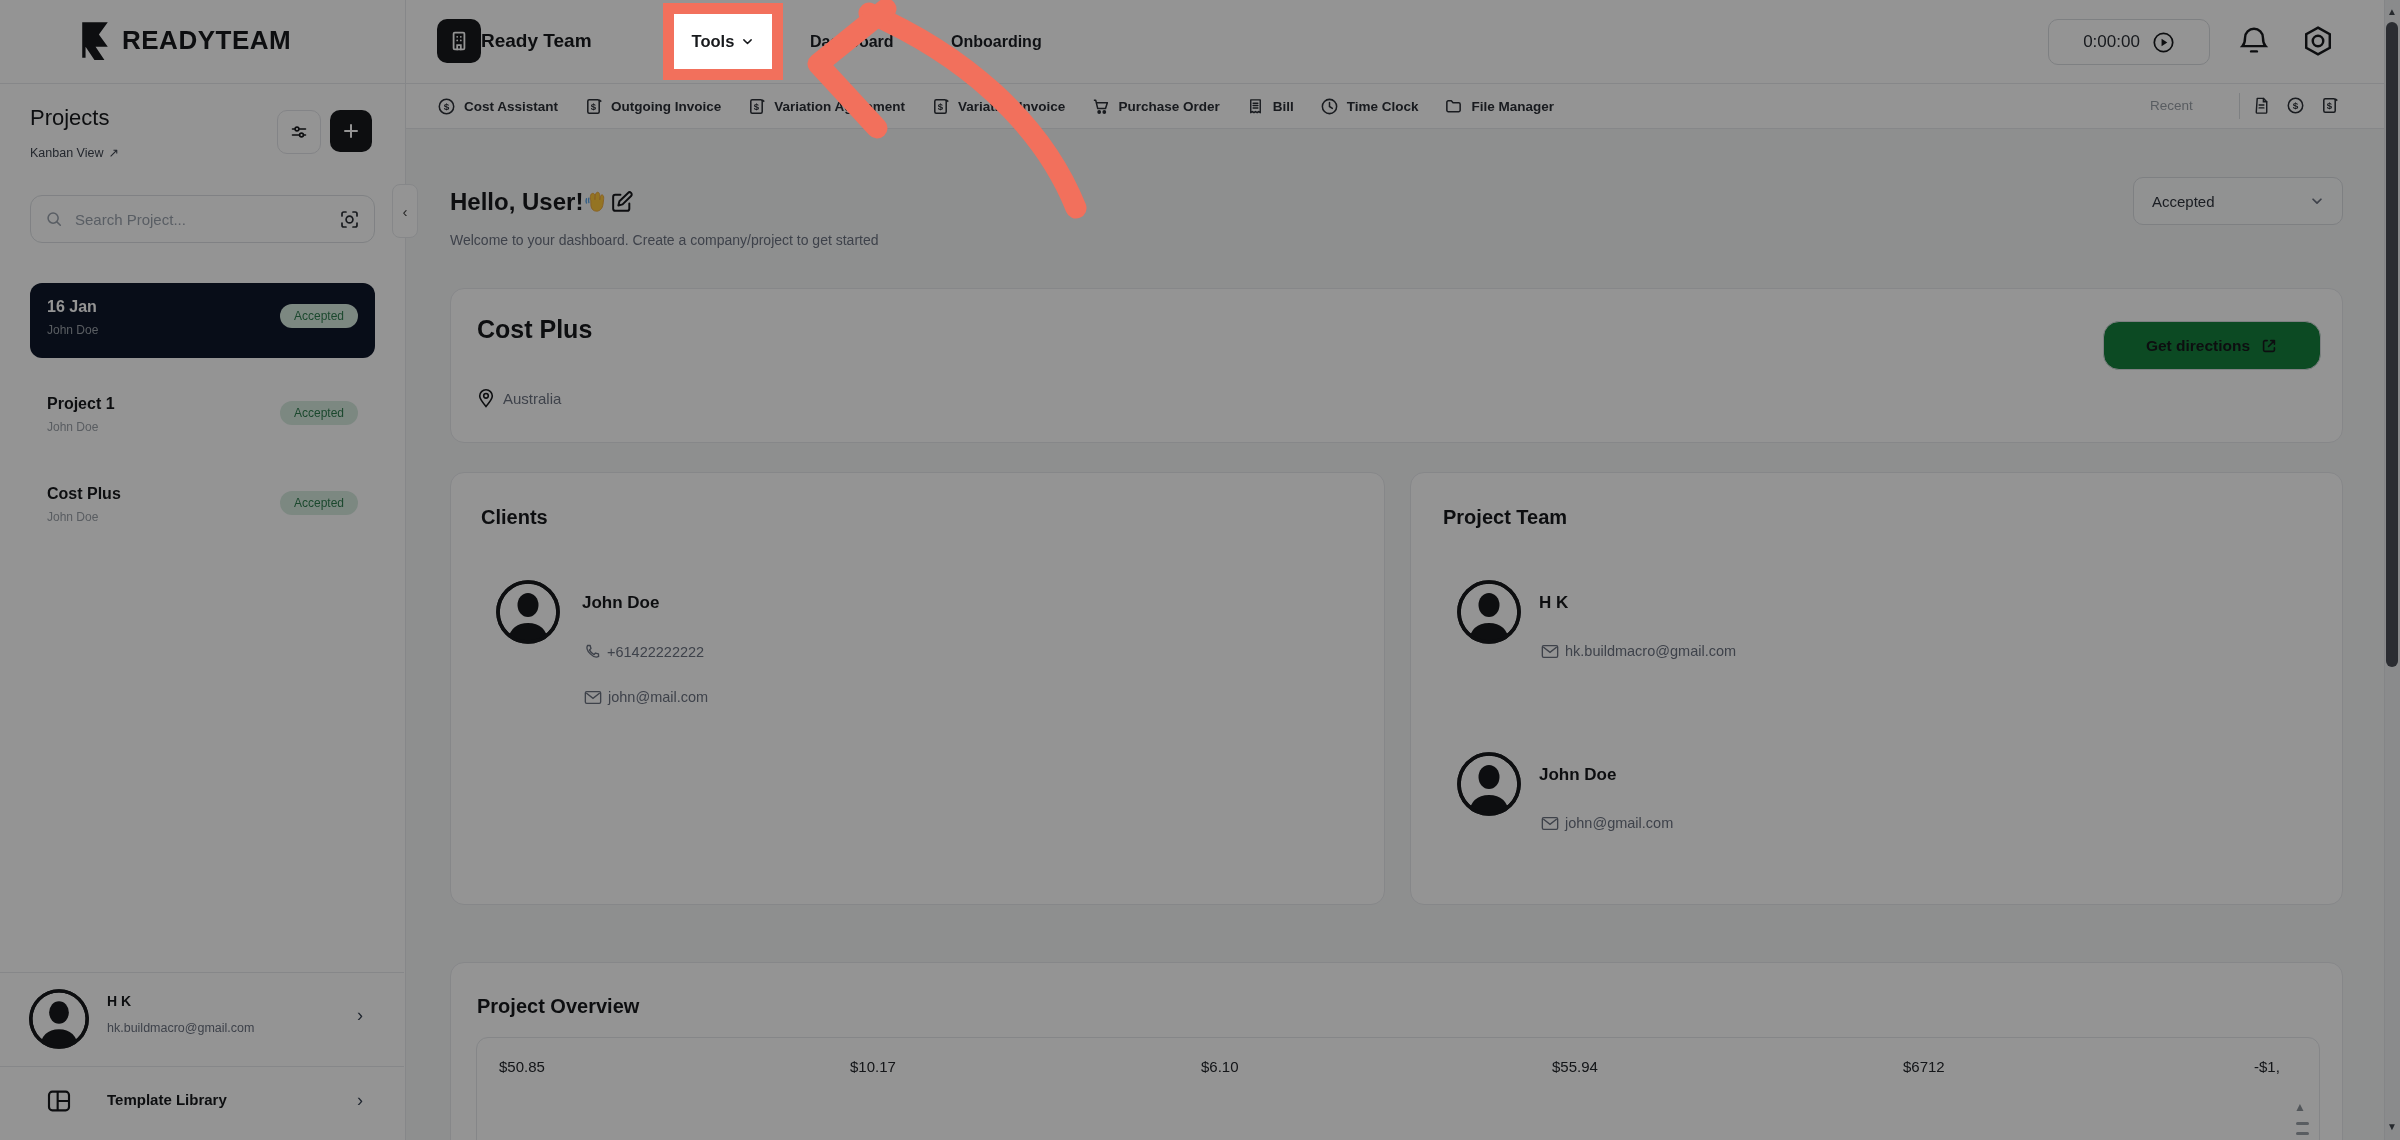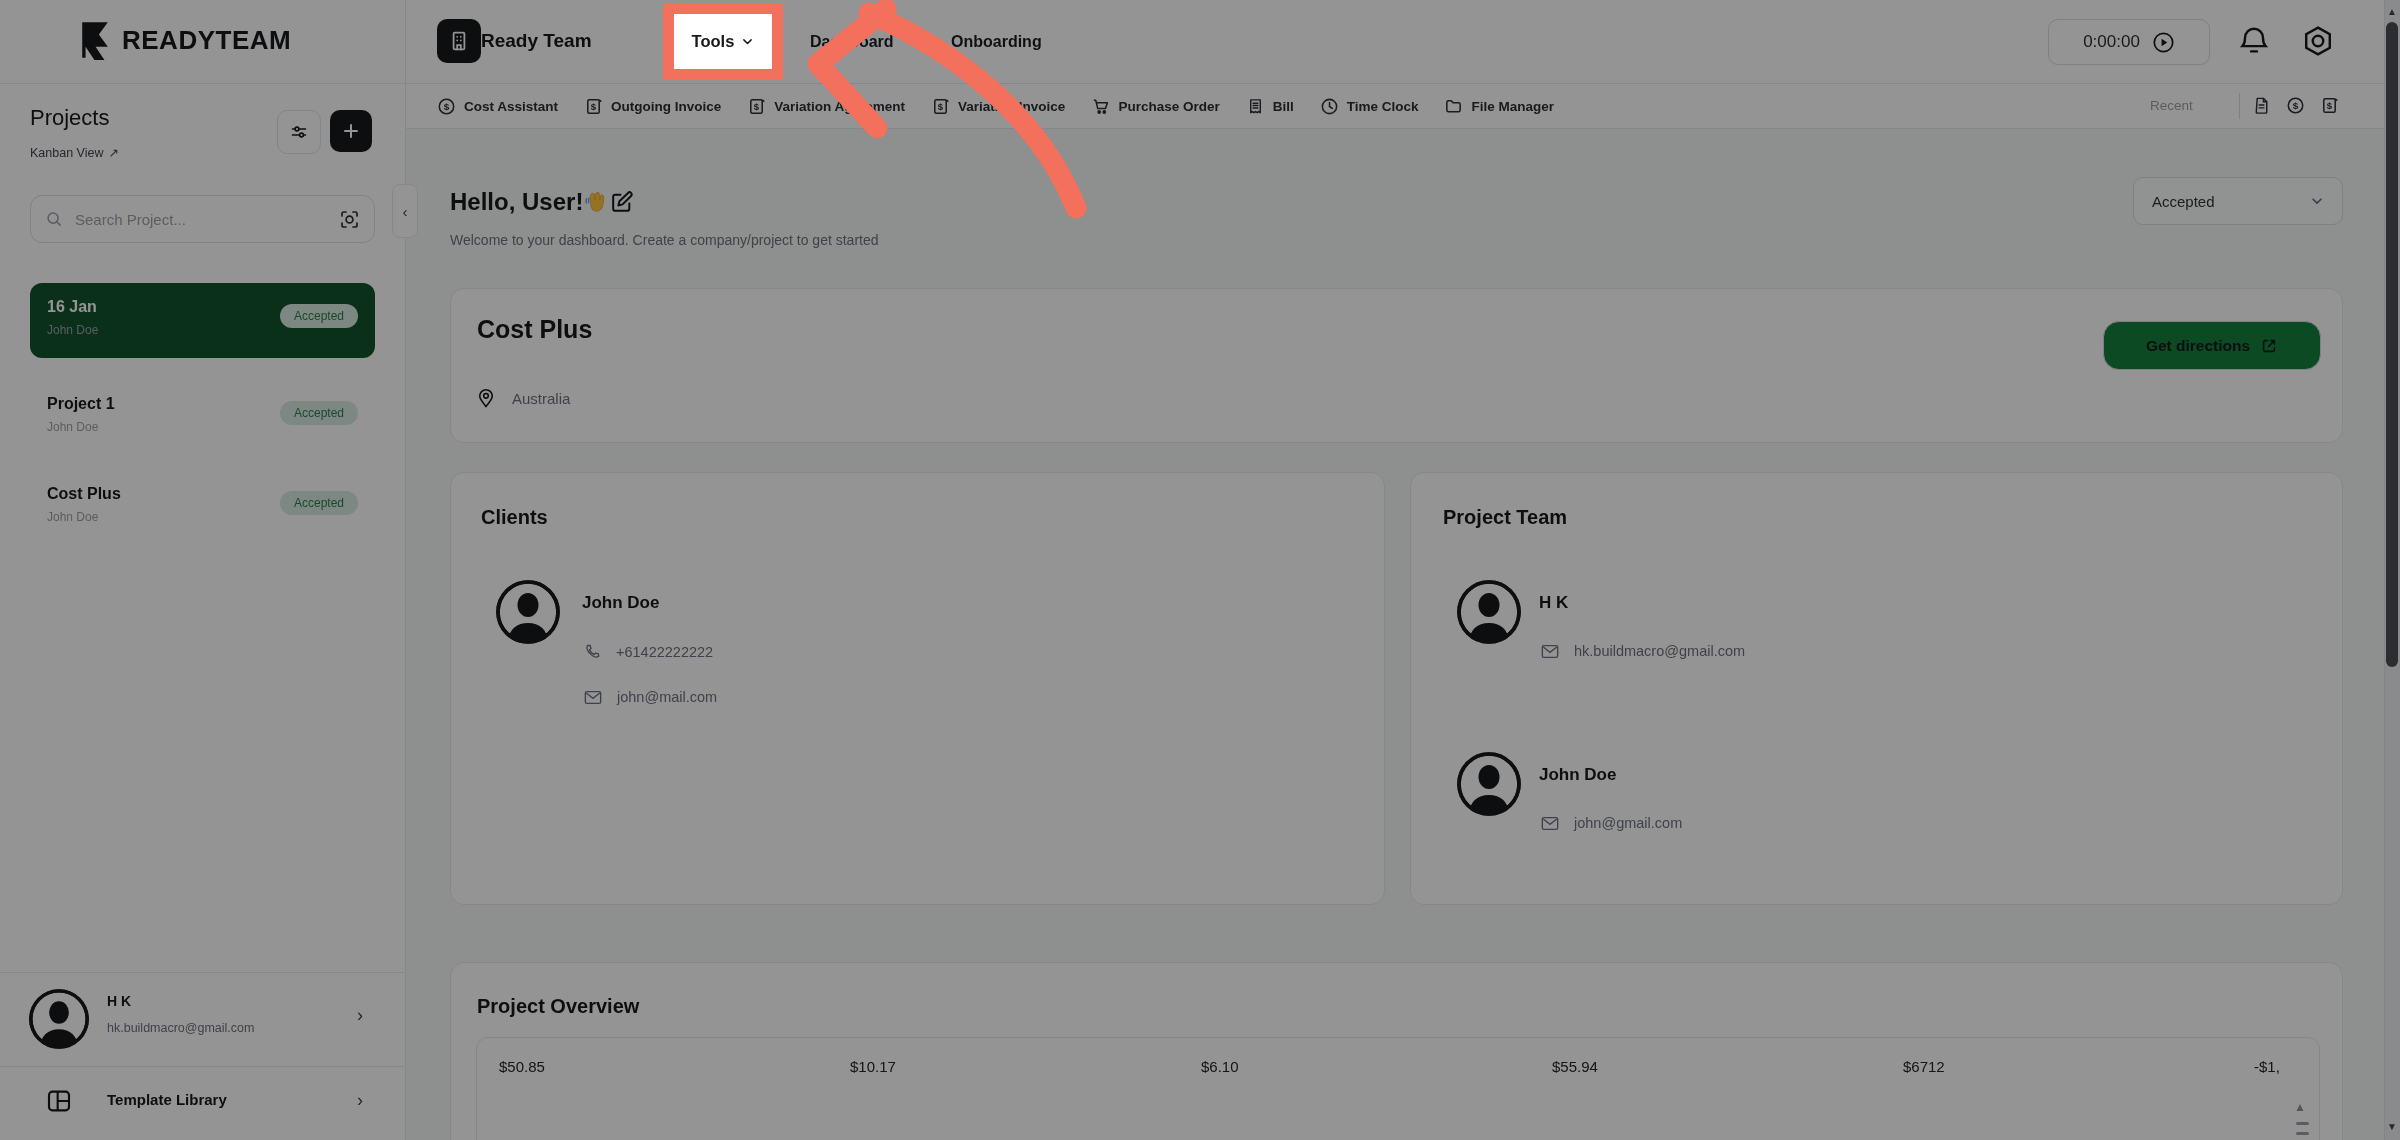--- a/index.html
+++ b/index.html
@@ -23,36 +23,36 @@
   .proj-title{font-size:22px;font-weight:400}
   .kanban{font-size:12.5px;color:#3f4550;display:flex;gap:5px;align-items:center}
   .sqbtn{width:42px;height:42px;border-radius:10px;display:flex;align-items:center;justify-content:center}
   .sqbtn.light{border:1.5px solid #e2e4e8;background:#fff;color:#17191c}
   .sqbtn.dark{background:#17191c;color:#fff}
   .searchbox{left:30px;top:195px;width:345px;height:48px;border:1.5px solid #dcdfe3;border-radius:12px;
     background:#fff;display:flex;align-items:center;padding:0 14px;box-sizing:border-box;gap:10px}
   .searchbox input{flex:1;border:none;outline:none;font-size:15px;color:#c2410c;background:transparent;font-family:inherit}
   .searchbox input::placeholder{color:#9aa2ad}
   .proj-card{left:30px;width:345px;height:75px;border-radius:12px;box-sizing:border-box;padding:15px 16px 0 17px}
-  .proj-card.selected{background:#14532d}
+  .proj-card.selected{background:#0f172a}
   .pc-name{font-size:16px;font-weight:700}
   .pc-owner{font-size:12px;color:#9aa0a8;margin-top:7px}
   .badge{position:absolute;right:17px;top:21px;background:#d6eadf;color:#2f7d4f;border-radius:999px;
     font-size:12px;font-weight:500;padding:5px 14px}
   .collapse-btn{left:392px;top:184px;width:26px;height:54px;background:#fff;border:1px solid #e7e9ec;
     border-radius:8px;display:flex;align-items:center;justify-content:center;font-size:15px;color:#444;box-sizing:border-box}
   .divline{position:absolute;left:0;width:404px;height:1px;background:#e7e9ec}
   .greeting{font-size:24px;font-weight:800;display:flex;align-items:center;gap:0}
   .subtitle{font-size:14px;color:#6b7280}
   .dropdown{left:2133px;top:177px;width:210px;height:48px;border:1.5px solid #d9dce0;border-radius:10px;background:#fafbfc;
     display:flex;align-items:center;justify-content:space-between;padding:0 18px;box-sizing:border-box;font-size:15px;color:#30353d}
   .card{background:#fff;border:1px solid #e7e9ec;border-radius:14px;box-sizing:border-box}
   .card-title{font-size:20px;font-weight:700}
   .person-name{font-size:17px;font-weight:700}
-  .contact-row{display:flex;align-items:center;gap:15px;font-size:14.5px;color:#6b7280}
+  .contact-row{display:flex;align-items:center;gap:6px;font-size:14.5px;color:#6b7280}
   .btn-outline{border:1.5px solid #d9dce0;border-radius:16px;background:#15803d;display:flex;align-items:center;
     justify-content:center;gap:10px;font-size:15.5px;font-weight:700;color:#17191c}
   .table{left:476px;top:1037px;width:1842px;height:130px;border:1px solid #e5e7eb;border-radius:12px 12px 0 0;
     overflow:hidden;background:#fff}
   .thead{display:flex;height:62px;background:#f5f6f8;border-bottom:1px solid #e5e7eb;align-items:center}
   .tcol{width:351px;padding-left:22px;box-sizing:border-box;flex:none;white-space:nowrap;overflow:hidden}
   .tcol.last{width:74px}
   .thead .tcol{font-size:15px;font-weight:600;color:#1b1e23}
   .trow{display:flex;align-items:flex-start;padding-top:20px}
   .trow .tcol{font-size:15px;color:#23262b}

